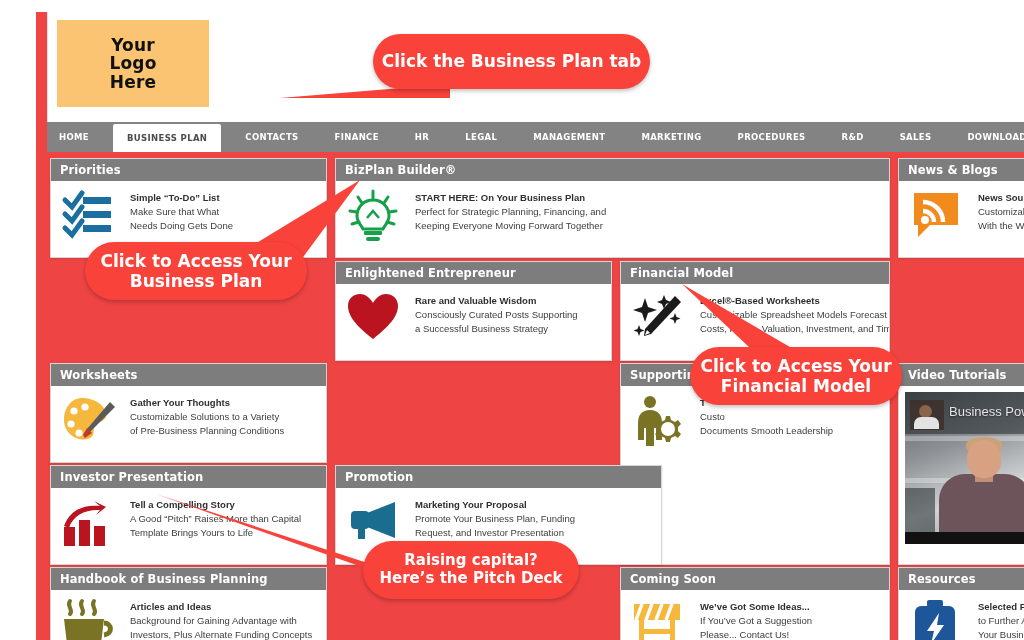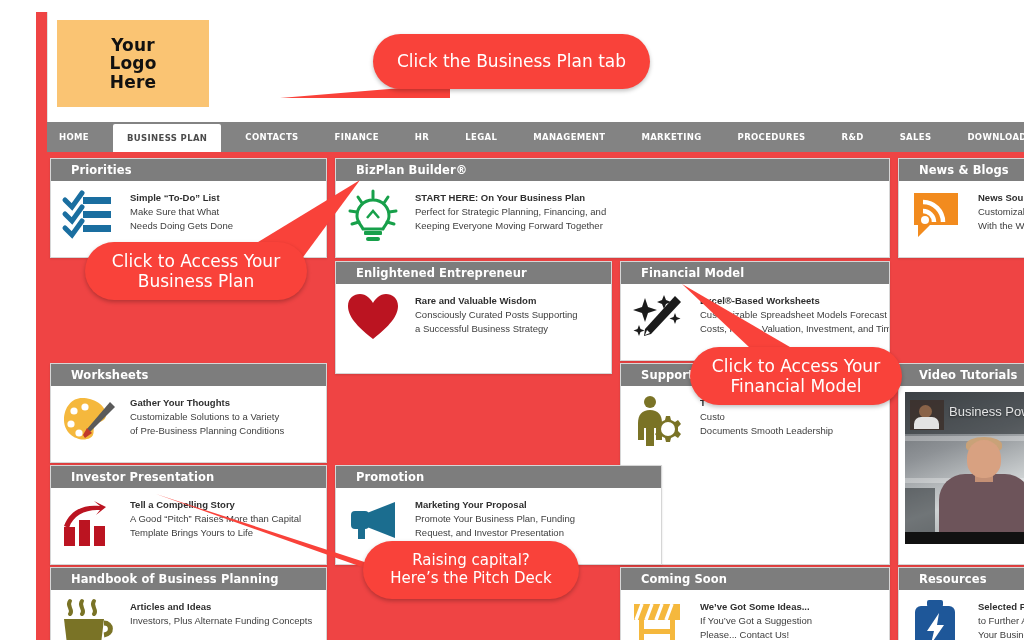--- a/index.html
+++ b/index.html
@@ -105,21 +105,21 @@
   }
   .panel-head {
     height: 22px;
     background: #7d7d7d;
     color: #ffffff;
     font-family: "DejaVu Sans", sans-serif;
     font-weight: bold;
     font-size: 11.5px;
     display: flex;
     align-items: center;
-    padding-left: 20px;
+    padding-left: 9px;
     letter-spacing: 0.1px;
   }
   .panel-body {
     display: flex;
     align-items: flex-start;
     padding: 8px 6px 6px 8px;
     gap: 13px;
   }
   .panel-icon {
     flex: 0 0 auto;
@@ -245,21 +245,21 @@
   .callout {
     position: absolute;
     background: #f9423a;
     color: #ffffff;
     border-radius: 40px;
     display: flex;
     align-items: center;
     justify-content: center;
     text-align: center;
     font-family: "DejaVu Sans", sans-serif;
-    font-weight: normal;
+    font-weight: bold;
     box-shadow: 0 2px 4px rgba(0,0,0,0.25);
     z-index: 40;
     line-height: 1.18;
   }
   .tail {
     position: absolute;
     background: #f9423a;
     z-index: 39;
   }
 </style>
@@ -355,21 +355,21 @@
         </svg>
       </div>
       <div class="panel-text">
         <div class="t1">News Sources You Trust</div>
         <div class="t2">Customizable - Keep Current</div>
         <div class="t3">With the World Around You</div>
       </div>
     </div>
   </div>
 
-  <div class="panel" style="left:299px; top:249px; width:277px; height:113px;">
+  <div class="panel" style="left:299px; top:249px; width:277px; height:100px;">
     <div class="panel-head">Enlightened Entrepreneur</div>
     <div class="panel-body">
       <div class="panel-icon">
         <svg width="54" height="50" viewBox="0 0 54 50">
           <path d="M27 47 C6 31 2 21 2 14 C2 6 8 2 14 2 C20 2 25 7 27 11 C29 7 34 2 40 2 C46 2 52 6 52 14 C52 21 48 31 27 47 Z" fill="#bb1421"></path>
         </svg>
       </div>
       <div class="panel-text">
         <div class="t1">Rare and Valuable Wisdom</div>
         <div class="t2">Consciously Curated Posts Supporting</div>
@@ -510,20 +510,21 @@
             <path d="M10 16 C14 12 6 8 10 3"></path>
             <path d="M22 16 C26 12 18 8 22 3"></path>
             <path d="M34 16 C38 12 30 8 34 3"></path>
           </g>
           <path d="M4 21 L44 21 L41 46 C40.5 49 38 50 36 50 L12 50 C10 50 7.5 49 7 46 Z" fill="#7a7326"></path>
           <path d="M44 25 C52 25 53 36 44 37" fill="none" stroke="#7a7326" stroke-width="5"></path>
         </svg>
       </div>
       <div class="panel-text">
         <div class="t1">Articles and Ideas</div>
+        <div class="t2">Background for Gaining Advantage with</div>
         <div class="t3">Investors, Plus Alternate Funding Concepts</div>
       </div>
     </div>
   </div>
 
   <div class="panel" style="left:584px; top:555px; width:270px; height:100px;">
     <div class="panel-head">Coming Soon</div>
     <div class="panel-body">
       <div class="panel-icon">
         <svg width="56" height="52" viewBox="0 0 56 52">

